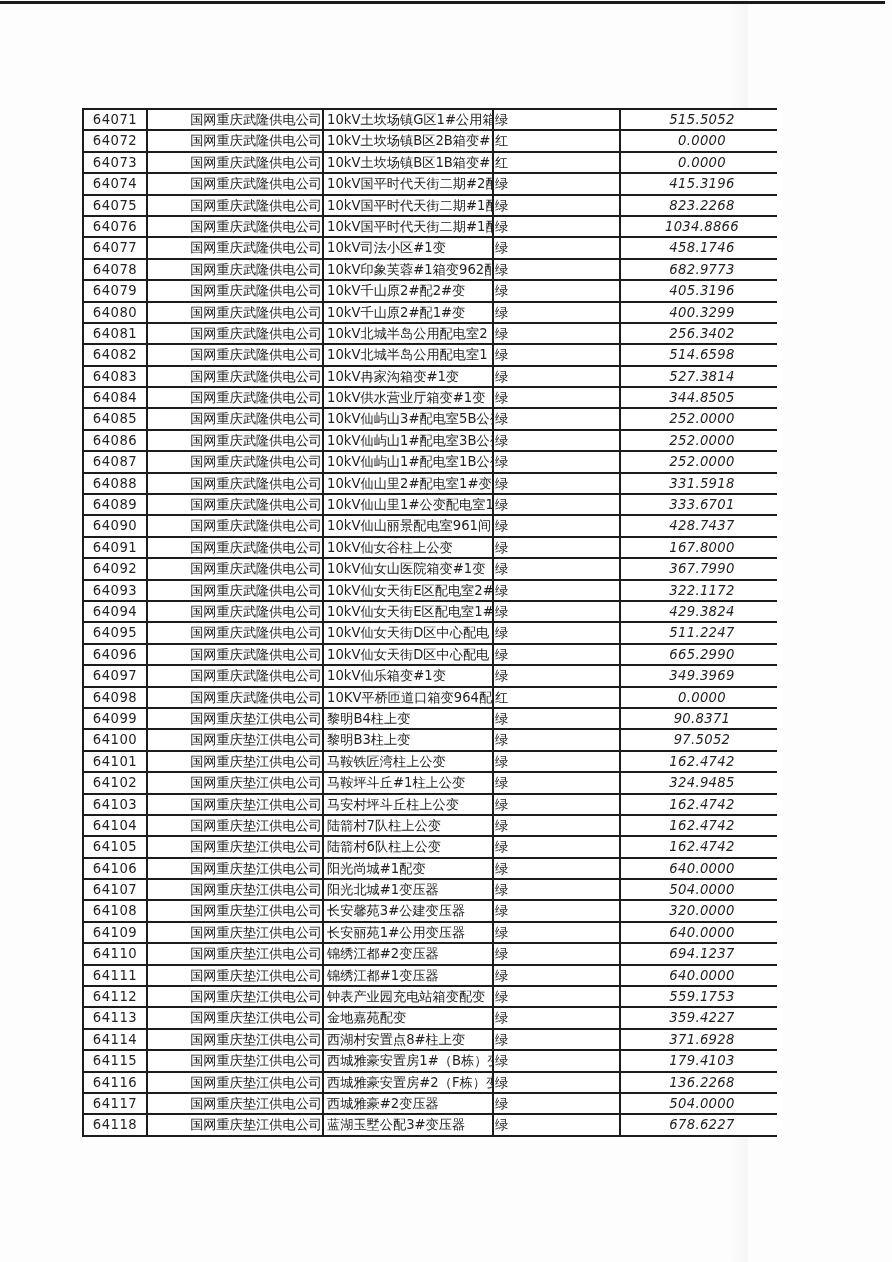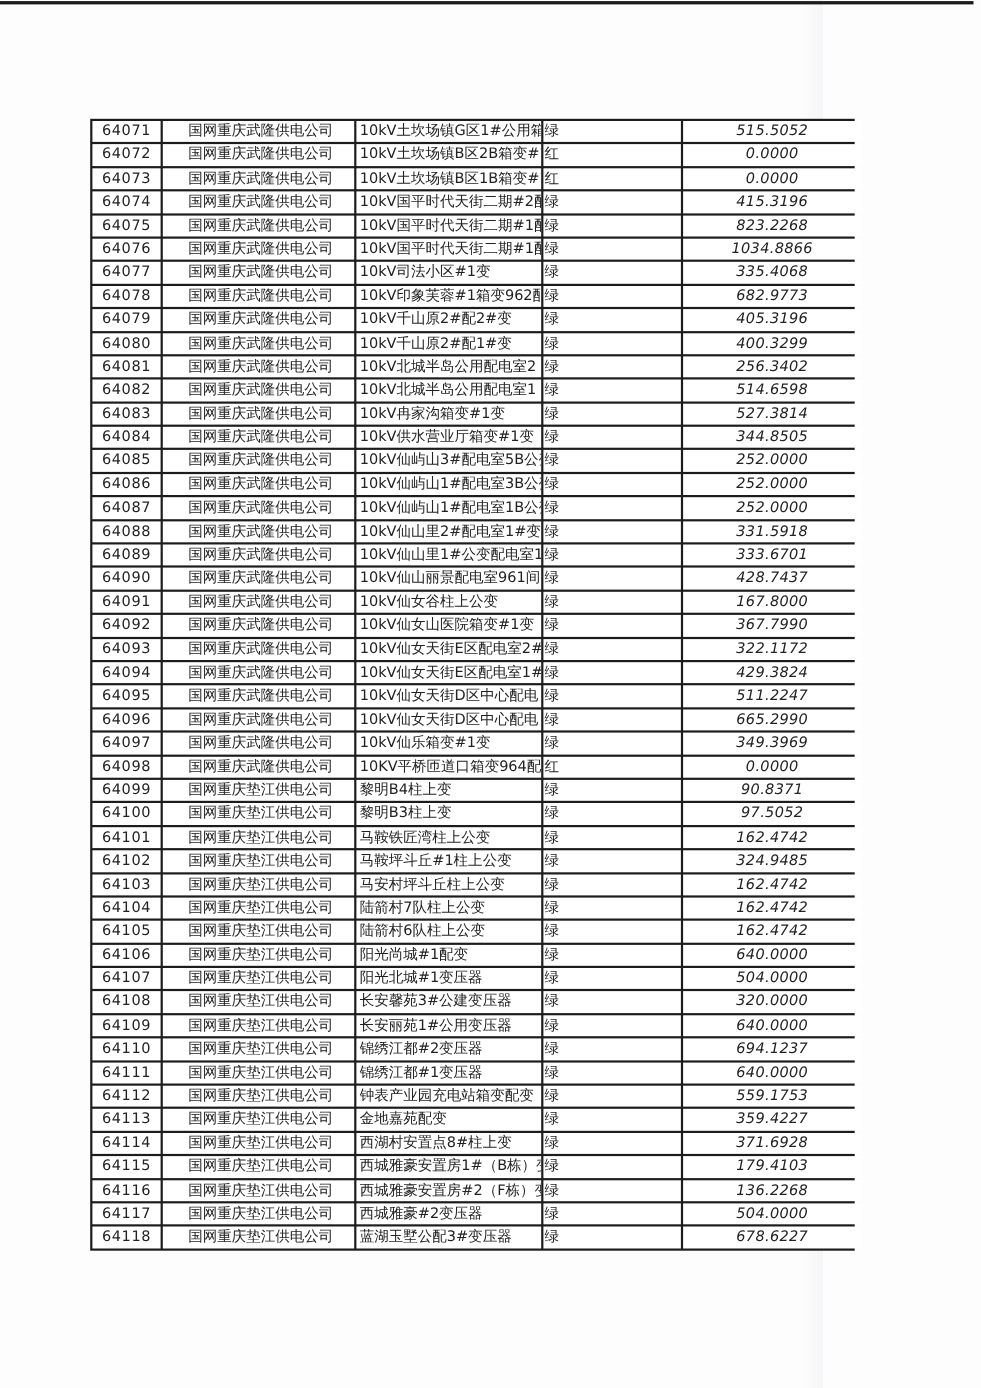--- a/index.html
+++ b/index.html
@@ -41,21 +41,21 @@
   .cell {
     background: #ffffff;
     color: #222222;
     font-size: 13.2px;
     line-height: 19.4px;
     white-space: nowrap;
     overflow: hidden;
     box-sizing: border-box;
   }
   .cell.id      { text-align: center; letter-spacing: 0.5px; }
-  .cell.company { text-align: center; padding-left: 4px; }
+  .cell.company { text-align: right; padding-left: 4px; }
   .cell.device  { text-align: left; padding-left: 3px; }
   .cell.status  { text-align: left; padding-left: 1px; }
   .cell.value   { text-align: center; letter-spacing: 0.3px; font-style: italic; }
 </style>
 </head>
 <body>
 
 <div class="page">
   <div class="top-rule"></div>
   <div class="grid">
@@ -86,21 +86,21 @@
       <div class="cell value">823.2268</div>
       <div class="cell id">64076</div>
       <div class="cell company">国网重庆武隆供电公司</div>
       <div class="cell device">10kV国平时代天街二期#1配</div>
       <div class="cell status">绿</div>
       <div class="cell value">1034.8866</div>
       <div class="cell id">64077</div>
       <div class="cell company">国网重庆武隆供电公司</div>
       <div class="cell device">10kV司法小区#1变</div>
       <div class="cell status">绿</div>
-      <div class="cell value">335.4068</div>
+      <div class="cell value">458.1746</div>
       <div class="cell id">64078</div>
       <div class="cell company">国网重庆武隆供电公司</div>
       <div class="cell device">10kV印象芙蓉#1箱变962配</div>
       <div class="cell status">绿</div>
       <div class="cell value">682.9773</div>
       <div class="cell id">64079</div>
       <div class="cell company">国网重庆武隆供电公司</div>
       <div class="cell device">10kV千山原2#配2#变</div>
       <div class="cell status">绿</div>
       <div class="cell value">405.3196</div>

